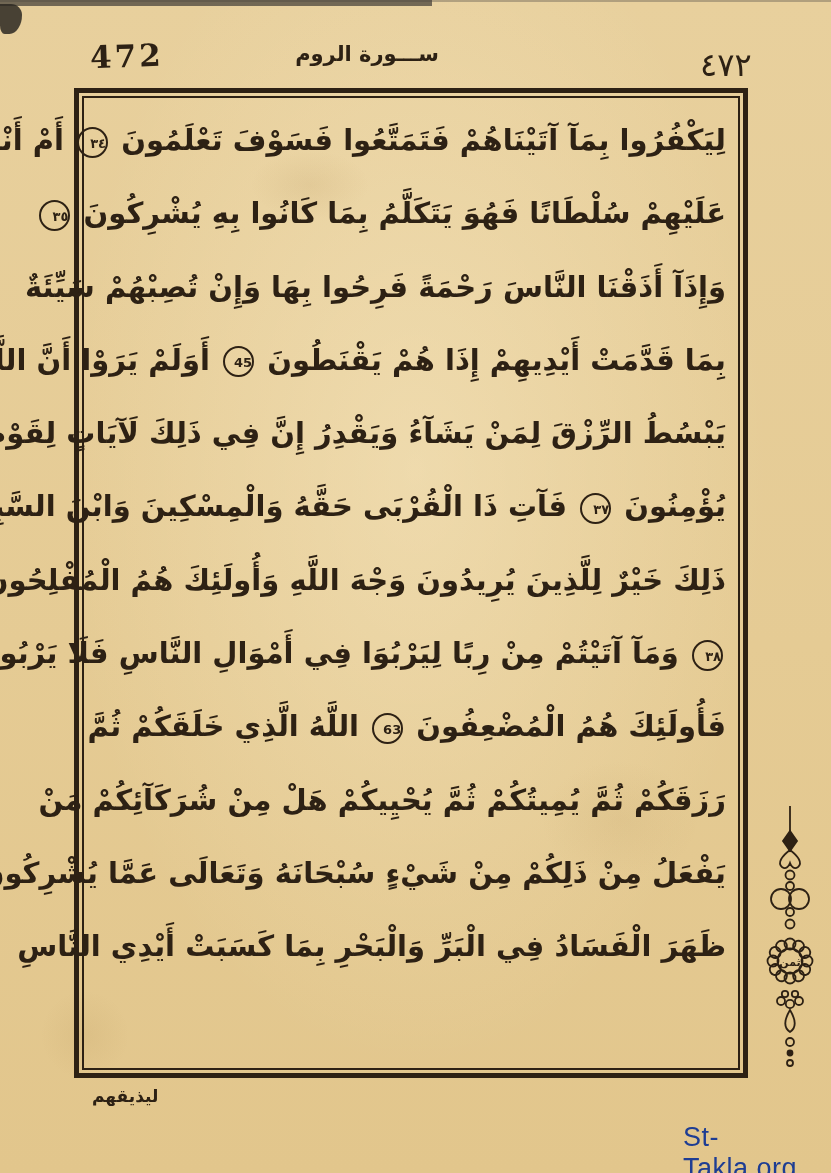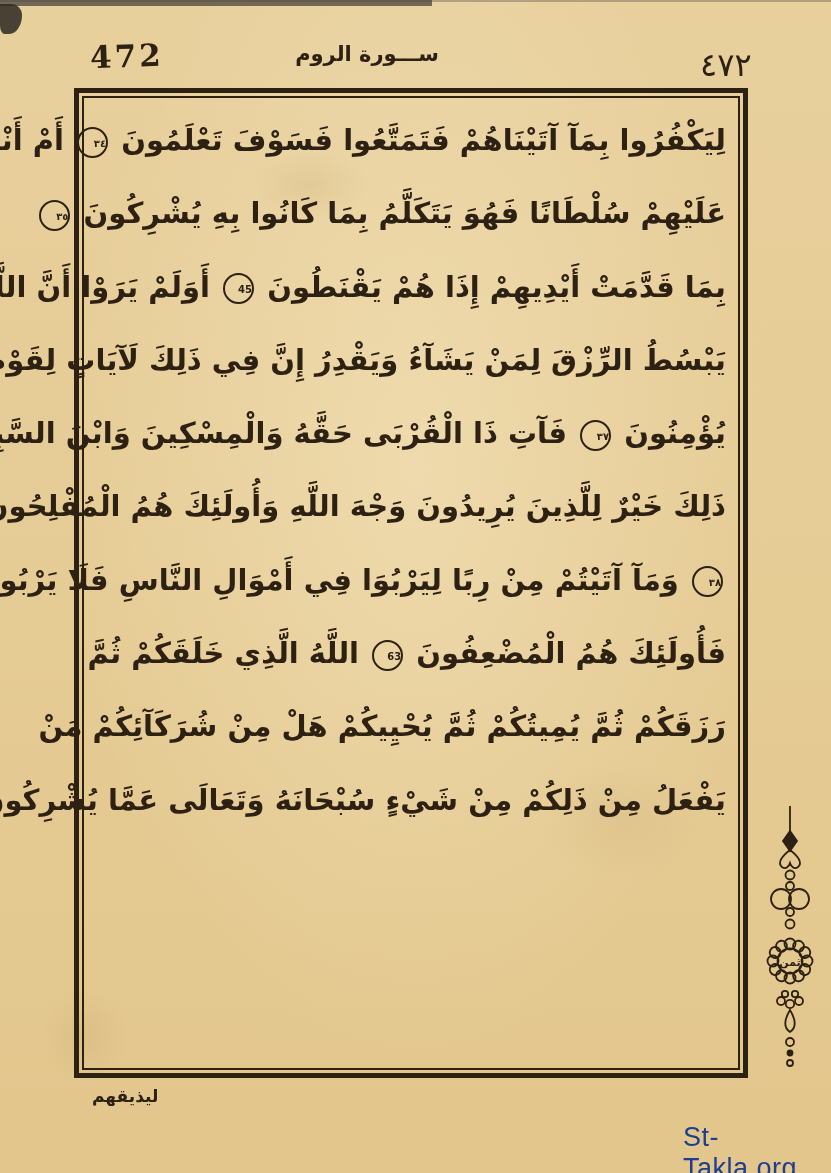--- a/index.html
+++ b/index.html
@@ -35,21 +35,21 @@
   .frame-outer{position:absolute;left:74px;top:88px;width:674px;height:990px;
     border:5px solid var(--ink);box-sizing:border-box;}
   .frame-inner{position:absolute;left:3px;top:3px;right:3px;bottom:3px;border:2px solid var(--ink);}
 
   
   .text-area{position:absolute;left:12px;right:12px;top:6px;bottom:4px;direction:rtl;}
   .qline{height:73.3px;line-height:73.3px;font-size:29px;font-weight:bold;white-space:nowrap;
     text-align:justify;text-align-last:justify;overflow:visible;letter-spacing:0;}
   .qline > span.seg{display:inline;}
   .ayah-marker{display:inline-block;width:31px;height:31px;line-height:29px;border:2.2px solid var(--ink);
-    border-radius:50%;text-align:center;font-size:10px;font-weight:bold;vertical-align:middle;
+    border-radius:50%;text-align:center;font-size:13px;font-weight:bold;vertical-align:middle;
     box-sizing:border-box;letter-spacing:0;margin:0 3px;}
 
   
   .catchword{position:absolute;left:92px;top:1086px;font-size:17px;font-weight:bold;direction:rtl;}
   .watermark{position:absolute;left:683px;top:1122px;font-family:"Liberation Sans","DejaVu Sans",sans-serif;
     font-size:27px;color:var(--blue);letter-spacing:.5px;}
 
   
   .ornament{position:absolute;left:752px;top:806px;width:75px;height:266px;}
   .ornament svg{display:block;}
@@ -69,28 +69,30 @@
 
   <div class="pageno-left">472</div>
   <div class="surah-title">ســـورة الروم</div>
   <div class="pageno-right">٤٧٢</div>
 
   <div class="frame-outer">
     <div class="frame-inner">
       <div class="text-area" id="lines-container">
           <div class="qline"><span class="seg">لِيَكْفُرُوا بِمَآ آتَيْنَاهُمْ فَتَمَتَّعُوا فَسَوْفَ تَعْلَمُونَ</span> <span class="ayah-marker">٣٤</span> <span class="seg">أَمْ أَنْزَلْنَا</span> </div>
           <div class="qline"><span class="seg">عَلَيْهِمْ سُلْطَانًا فَهُوَ يَتَكَلَّمُ بِمَا كَانُوا بِهِ يُشْرِكُونَ</span> <span class="ayah-marker">٣٥</span> </div>
+          <div class="qline"><span class="seg">وَإِذَآ أَذَقْنَا النَّاسَ رَحْمَةً فَرِحُوا بِهَا وَإِنْ تُصِبْهُمْ سَيِّئَةٌ</span> </div>
           <div class="qline"><span class="seg">بِمَا قَدَّمَتْ أَيْدِيهِمْ إِذَا هُمْ يَقْنَطُونَ</span> <span class="ayah-marker">45</span> <span class="seg">أَوَلَمْ يَرَوْا أَنَّ اللَّهَ</span> </div>
           <div class="qline"><span class="seg">يَبْسُطُ الرِّزْقَ لِمَنْ يَشَآءُ وَيَقْدِرُ إِنَّ فِي ذَلِكَ لَآيَاتٍ لِقَوْمٍ</span> </div>
           <div class="qline"><span class="seg">يُؤْمِنُونَ</span> <span class="ayah-marker">٣٧</span> <span class="seg">فَآتِ ذَا الْقُرْبَى حَقَّهُ وَالْمِسْكِينَ وَابْنَ السَّبِيلِ</span> </div>
           <div class="qline"><span class="seg">ذَلِكَ خَيْرٌ لِلَّذِينَ يُرِيدُونَ وَجْهَ اللَّهِ وَأُولَئِكَ هُمُ الْمُفْلِحُونَ</span> </div>
           <div class="qline"><span class="ayah-marker">٣٨</span> <span class="seg">وَمَآ آتَيْتُمْ مِنْ رِبًا لِيَرْبُوَا فِي أَمْوَالِ النَّاسِ فَلَا يَرْبُوا</span> </div>
           <div class="qline"><span class="seg">فَأُولَئِكَ هُمُ الْمُضْعِفُونَ</span> <span class="ayah-marker">63</span> <span class="seg">اللَّهُ الَّذِي خَلَقَكُمْ ثُمَّ</span> </div>
           <div class="qline"><span class="seg">رَزَقَكُمْ ثُمَّ يُمِيتُكُمْ ثُمَّ يُحْيِيكُمْ هَلْ مِنْ شُرَكَآئِكُمْ مَنْ</span> </div>
           <div class="qline"><span class="seg">يَفْعَلُ مِنْ ذَلِكُمْ مِنْ شَيْءٍ سُبْحَانَهُ وَتَعَالَى عَمَّا يُشْرِكُونَ</span>  </div>
+          <div class="qline"><span class="seg">ظَهَرَ الْفَسَادُ فِي الْبَرِّ وَالْبَحْرِ بِمَا كَسَبَتْ أَيْدِي النَّاسِ</span> </div>
         </div>
     </div>
   </div>
 
   <div class="ornament">
     <svg width="75" height="266" viewBox="0 0 75 266" xmlns="http://www.w3.org/2000/svg" stroke="#2d2114" fill="none" stroke-width="1.8">
       <line x1="38" y1="0" x2="38" y2="27"></line>
       <path d="M38 25 L45 35 L38 45 L31 35 Z" fill="#2d2114"></path>
       <path d="M38 44 C30 50 25 57 30 61 C34 64 37 60 38 57 C39 60 42 64 46 61 C51 57 46 50 38 44 Z"></path>
       <circle cx="38" cy="69" r="4.5"></circle>

